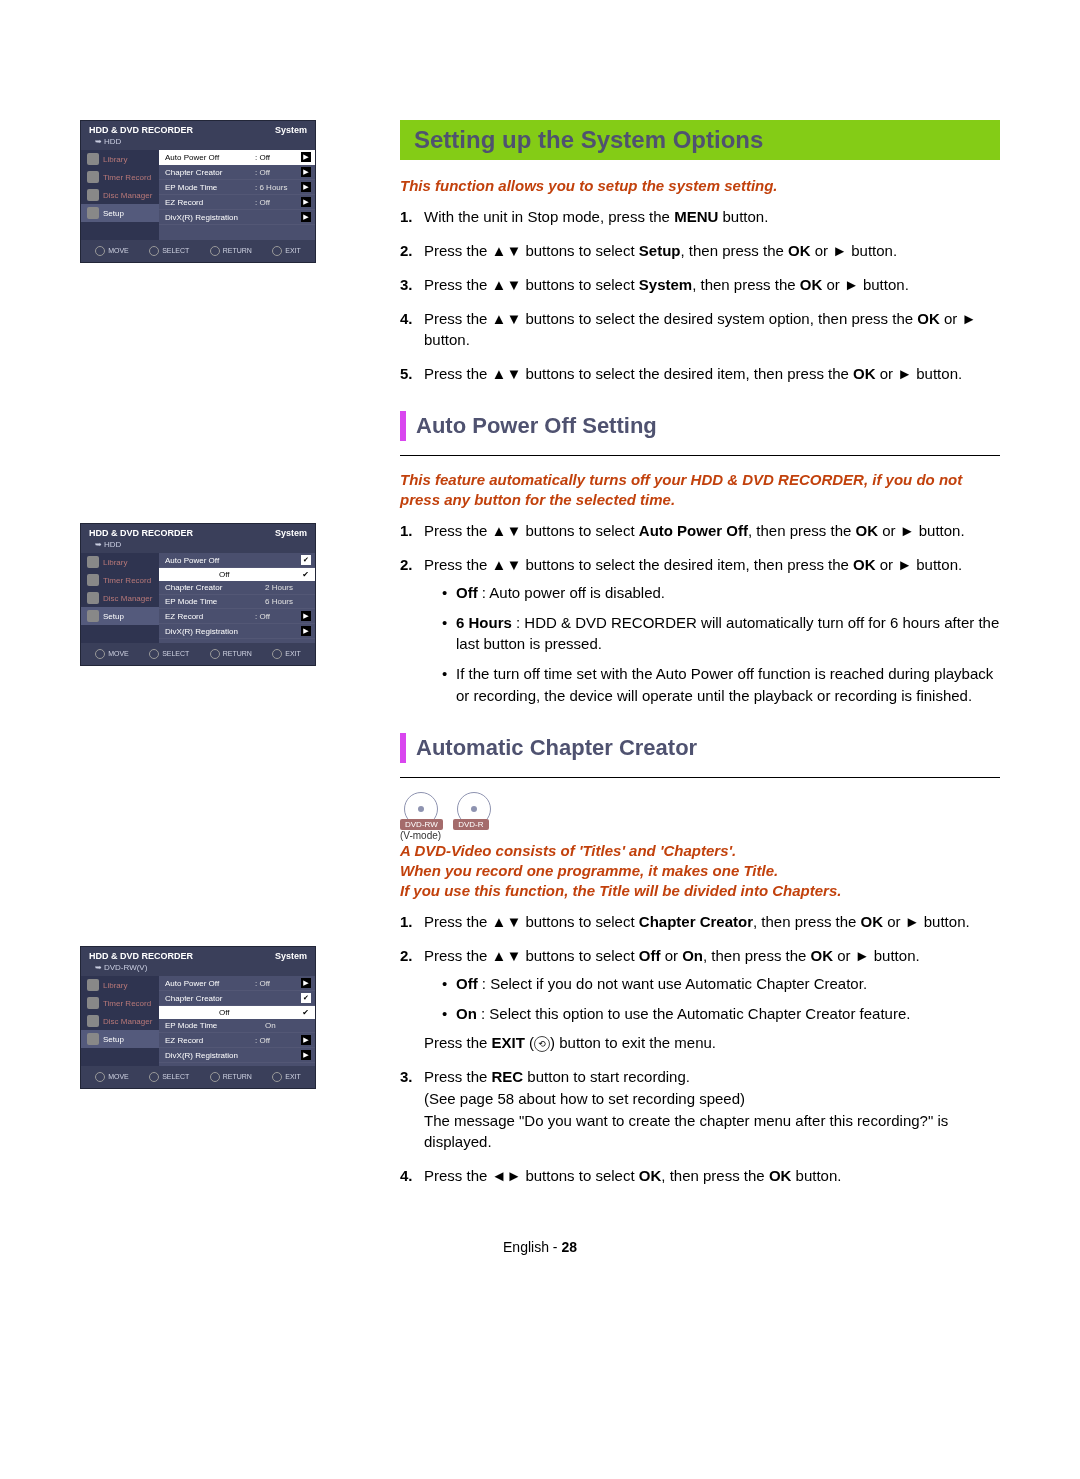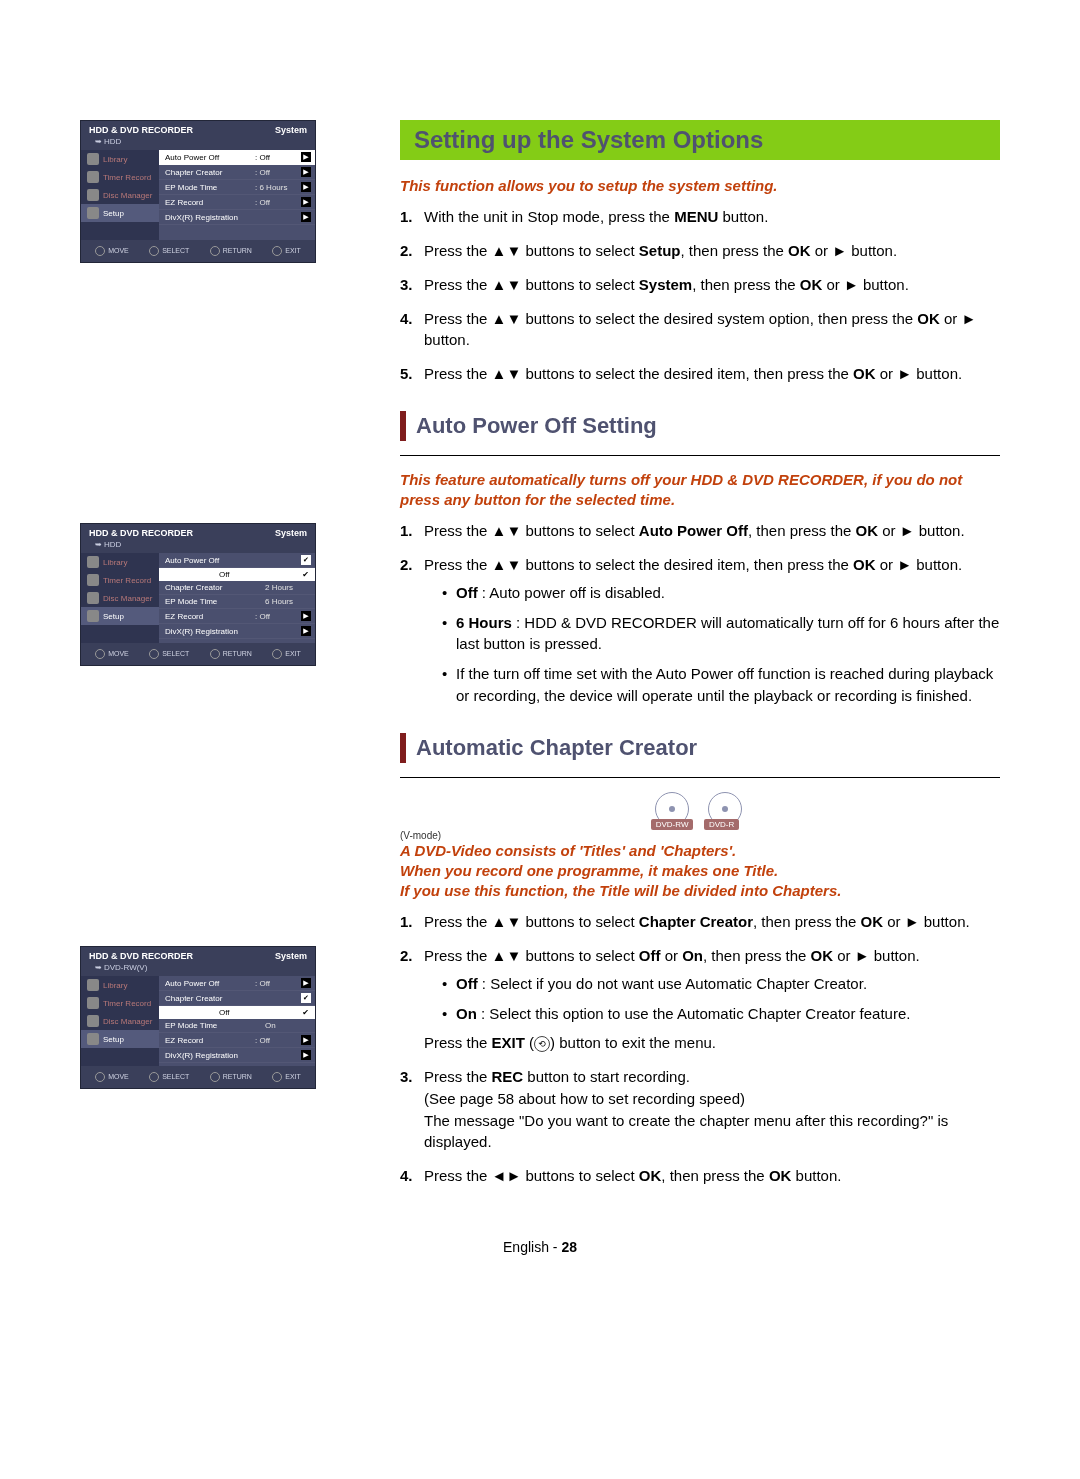--- a/index.html
+++ b/index.html
@@ -120,21 +120,21 @@
   
   .h1 {
     background: #84cc16;
     color: #4f5270;
     font-size: 24px;
     font-weight: bold;
     padding: 6px 14px;
     margin-bottom: 16px;
   }
   .h2 {
-    border-left: 6px solid #7f1d1d;
+    border-left: 6px solid #d946ef;
     color: #4f5270;
     font-size: 22px;
     font-weight: bold;
     padding: 2px 0 2px 10px;
     margin: 26px 0 14px 0;
   }
   .h2-line { border-bottom: 1px solid #000; margin-bottom: 14px; }
   .intro {
     color: #c2410c;
     font-style: italic;
@@ -175,21 +175,21 @@
     margin-bottom: 8px;
   }
   ul.bullets > li::before {
     content: "•";
     position: absolute;
     left: 0;
   }
   .b { font-weight: bold; }
 
   .disc-icons {
-    text-align: center;
+    text-align: left;
     margin: 4px 4px 4px 0;
   }
   .disc {
     display: inline-block;
     width: 34px; height: 34px;
     border: 1px solid #8e93b0;
     border-radius: 50%;
     position: relative;
     margin-left: 4px;
     vertical-align: middle;

